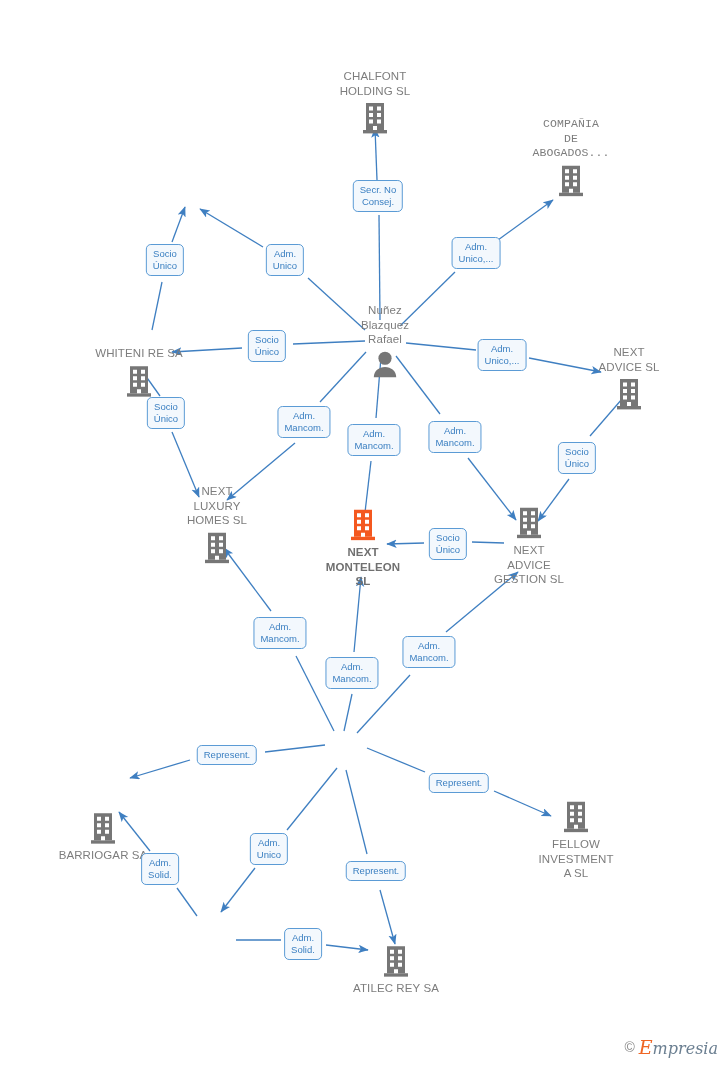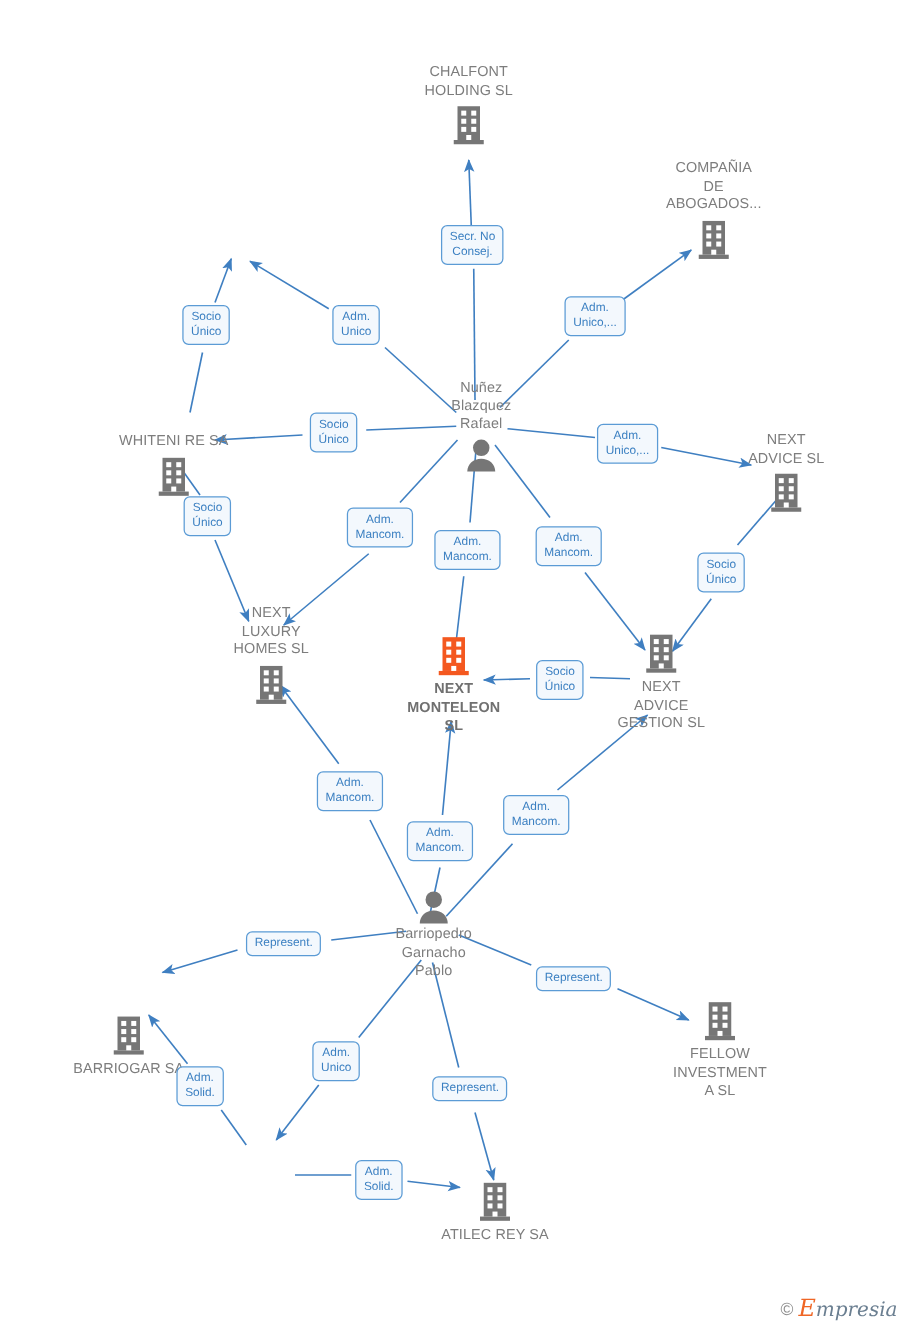--- a/index.html
+++ b/index.html
@@ -158,21 +158,21 @@
     <line x1="197" y1="916" x2="177" y2="888" stroke="#3f7fc1" stroke-width="1.3"></line>
     <line x1="150" y1="851" x2="119" y2="812" stroke="#3f7fc1" stroke-width="1.3" marker-end="url(#arrowhead)"></line>
 
     <line x1="346" y1="770" x2="367" y2="854" stroke="#3f7fc1" stroke-width="1.3"></line>
     <line x1="380" y1="890" x2="395" y2="944" stroke="#3f7fc1" stroke-width="1.3" marker-end="url(#arrowhead)"></line>
 
     <line x1="236" y1="940" x2="281" y2="940" stroke="#3f7fc1" stroke-width="1.3"></line>
     <line x1="326" y1="945" x2="368" y2="950" stroke="#3f7fc1" stroke-width="1.3" marker-end="url(#arrowhead)"></line>
   </svg>
 
-  <div class="node company-top" style="left:375px; top:84px;">
+  <div class="node company-top" style="left:375px; top:102px;">
     <span class="glyph">
       <svg width="30" height="34" viewBox="0 0 30 34">
           <g fill="#767676">
             <rect x="6" y="2" width="18" height="27"></rect>
             <rect x="3" y="29" width="24" height="3.4"></rect>
           </g>
           <g fill="#ffffff">
             <rect x="9" y="5.5" width="4" height="4"></rect>
             <rect x="17" y="5.5" width="4" height="4"></rect>
             <rect x="9" y="12" width="4" height="4"></rect>
@@ -181,21 +181,21 @@
             <rect x="17" y="18.5" width="4" height="4"></rect>
             <rect x="13" y="25" width="4" height="4"></rect>
           </g>
         </svg>
     </span>
     <span class="caption">CHALFONT
 HOLDING SL</span>
   </div>
 
 
-  <div class="node company-top" style="left:571px; top:168px;">
+  <div class="node company-top" style="left:571px; top:157px;font-family:Liberation Mono, monospace;">
     <span class="glyph">
       <svg width="30" height="34" viewBox="0 0 30 34">
           <g fill="#767676">
             <rect x="6" y="2" width="18" height="27"></rect>
             <rect x="3" y="29" width="24" height="3.4"></rect>
           </g>
           <g fill="#ffffff">
             <rect x="9" y="5.5" width="4" height="4"></rect>
             <rect x="17" y="5.5" width="4" height="4"></rect>
             <rect x="9" y="12" width="4" height="4"></rect>
@@ -328,31 +328,20 @@
             <rect x="17" y="18.5" width="4" height="4"></rect>
             <rect x="13" y="25" width="4" height="4"></rect>
           </g>
         </svg>
     </span>
     <span class="caption">NEXT
 ADVICE
 GESTION  SL</span>
   </div>
 
-  <div class="node person company-bottom" style="left:347px; top:748px;">
-    <span class="glyph">
-      <svg width="30" height="28" viewBox="0 0 30 28">
-          <circle cx="15" cy="8" r="6.6" fill="#767676"></circle>
-          <path d="M3.8 27c0-6.1 5.0-10.3 11.2-10.3S26.2 20.9 26.2 27z" fill="#767676"></path>
-        </svg>
-    </span>
-    <span class="caption">Barriopedro
-Garnacho
-Pablo</span>
-  </div>
 
   <div class="node company-bottom" style="left:103px; top:837px;">
     <span class="glyph">
       <svg width="30" height="34" viewBox="0 0 30 34">
           <g fill="#767676">
             <rect x="6" y="2" width="18" height="27"></rect>
             <rect x="3" y="29" width="24" height="3.4"></rect>
           </g>
           <g fill="#ffffff">
             <rect x="9" y="5.5" width="4" height="4"></rect>

